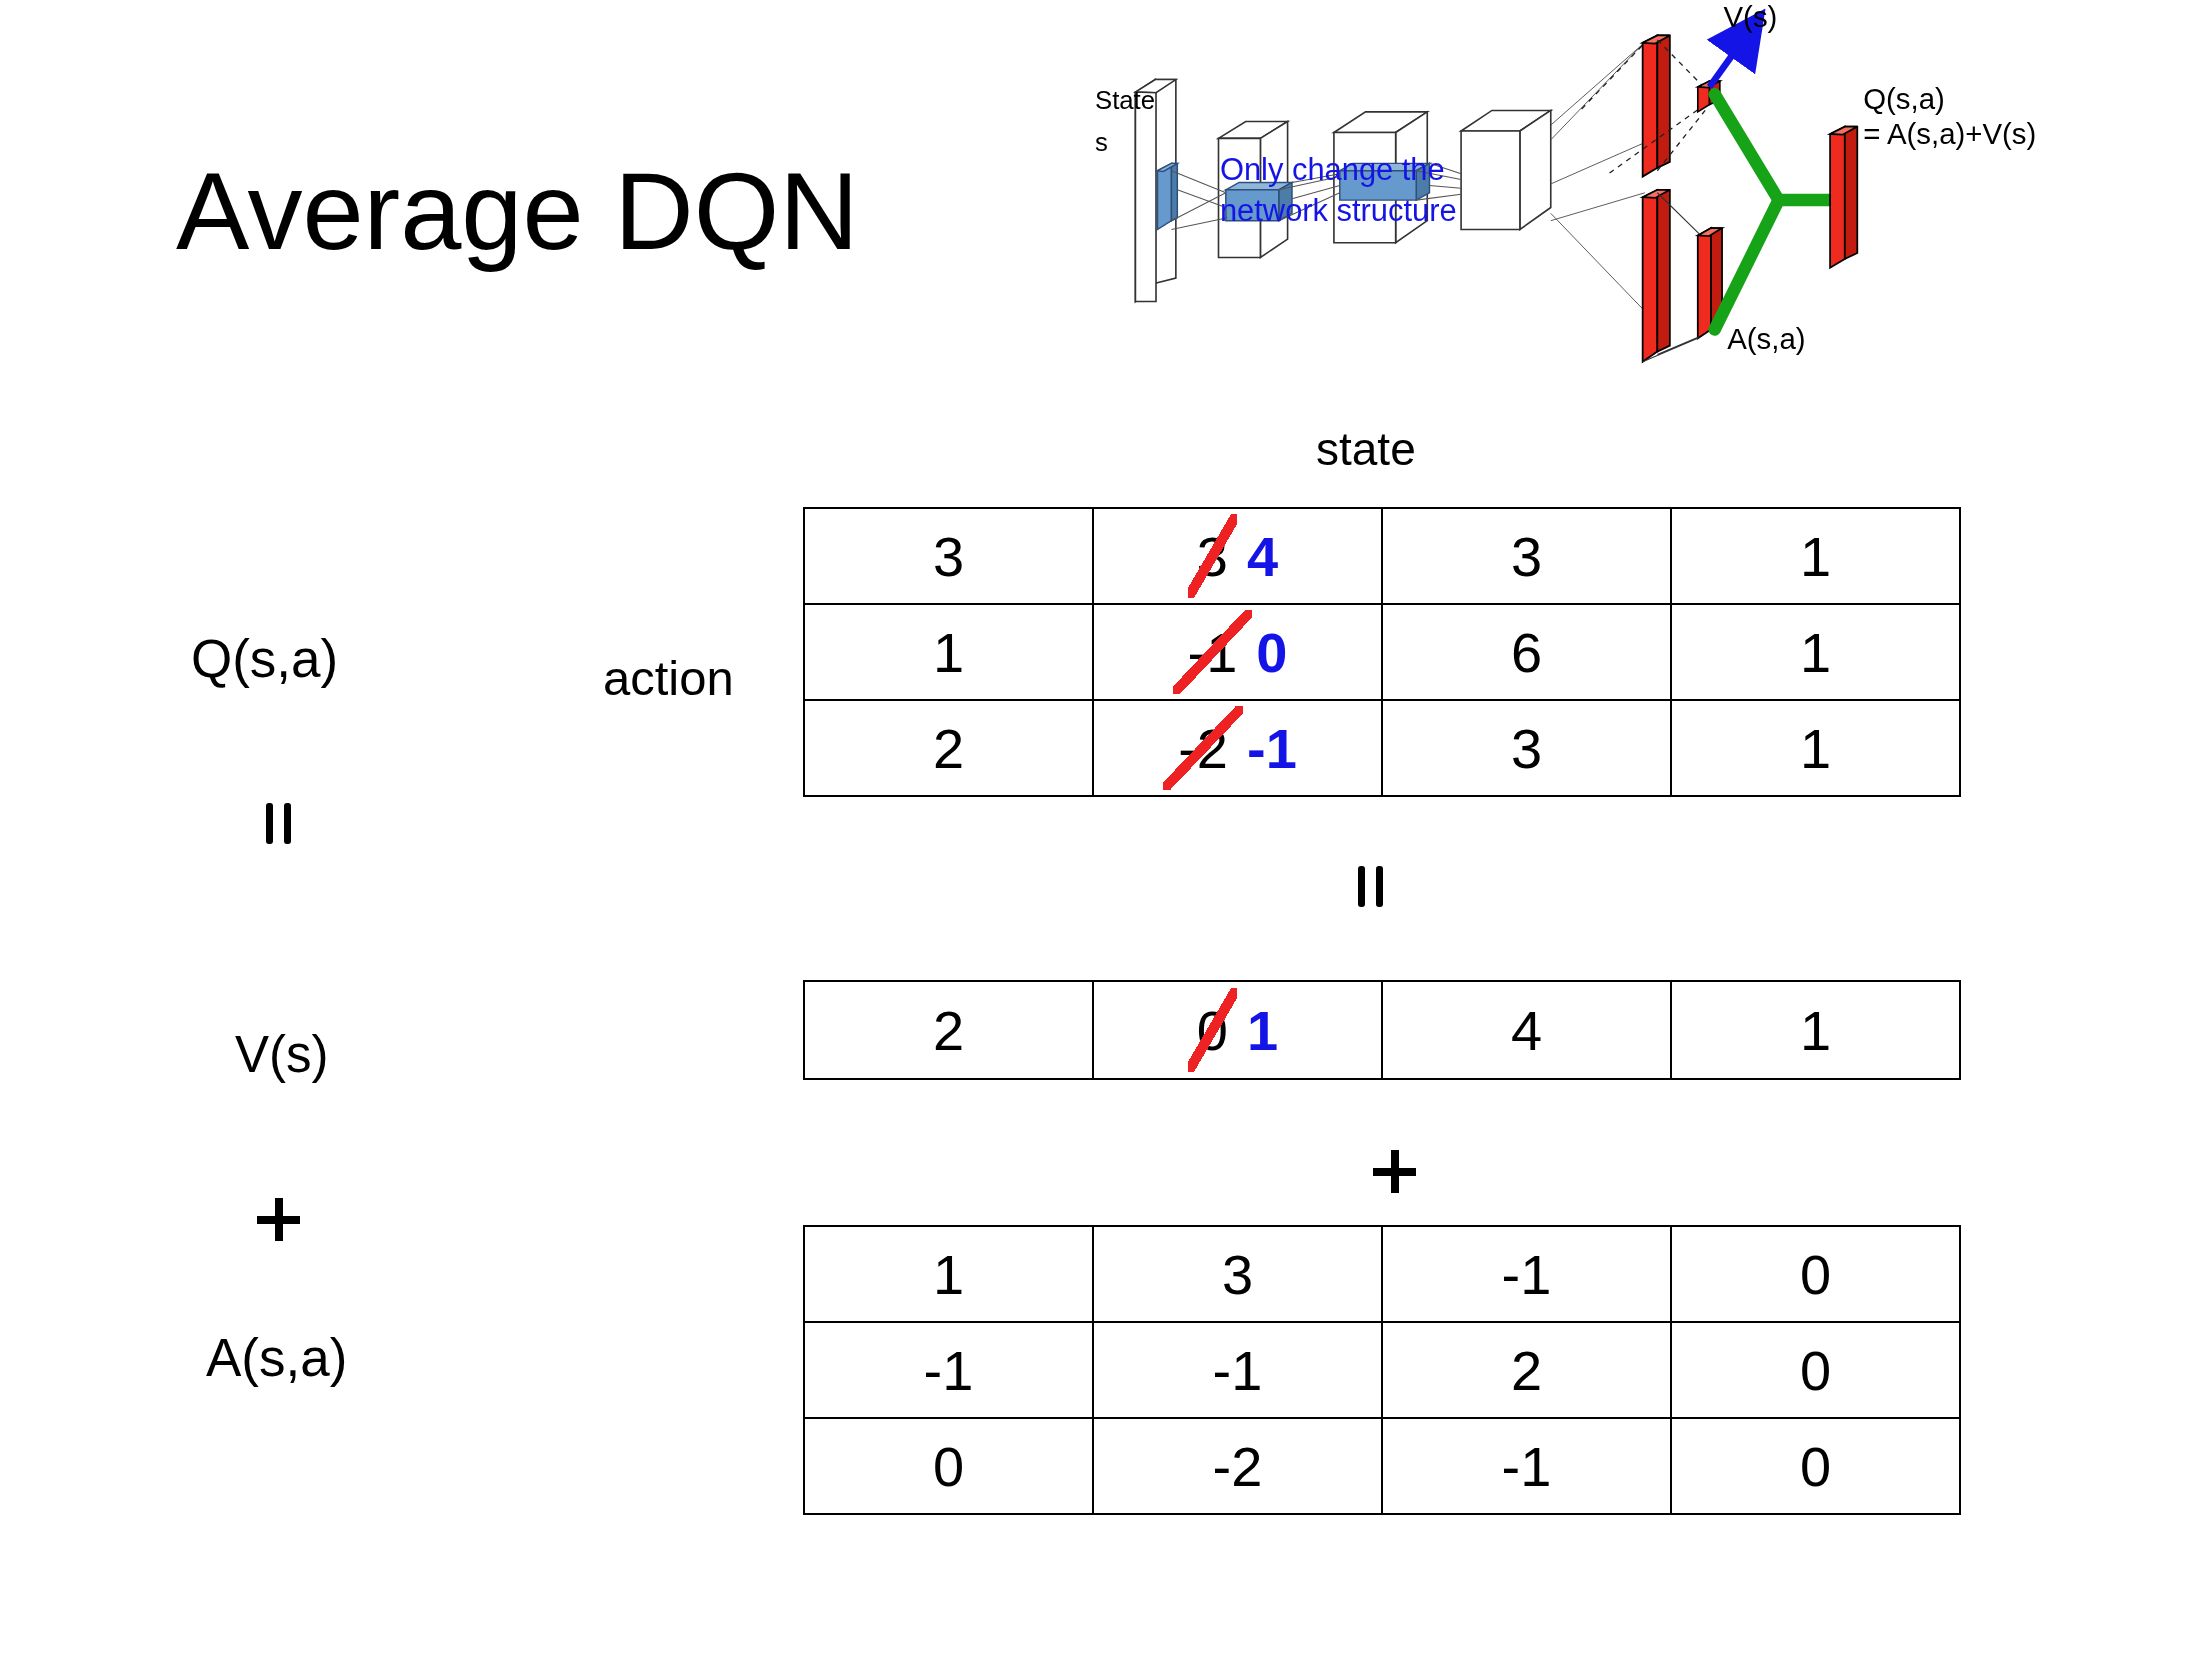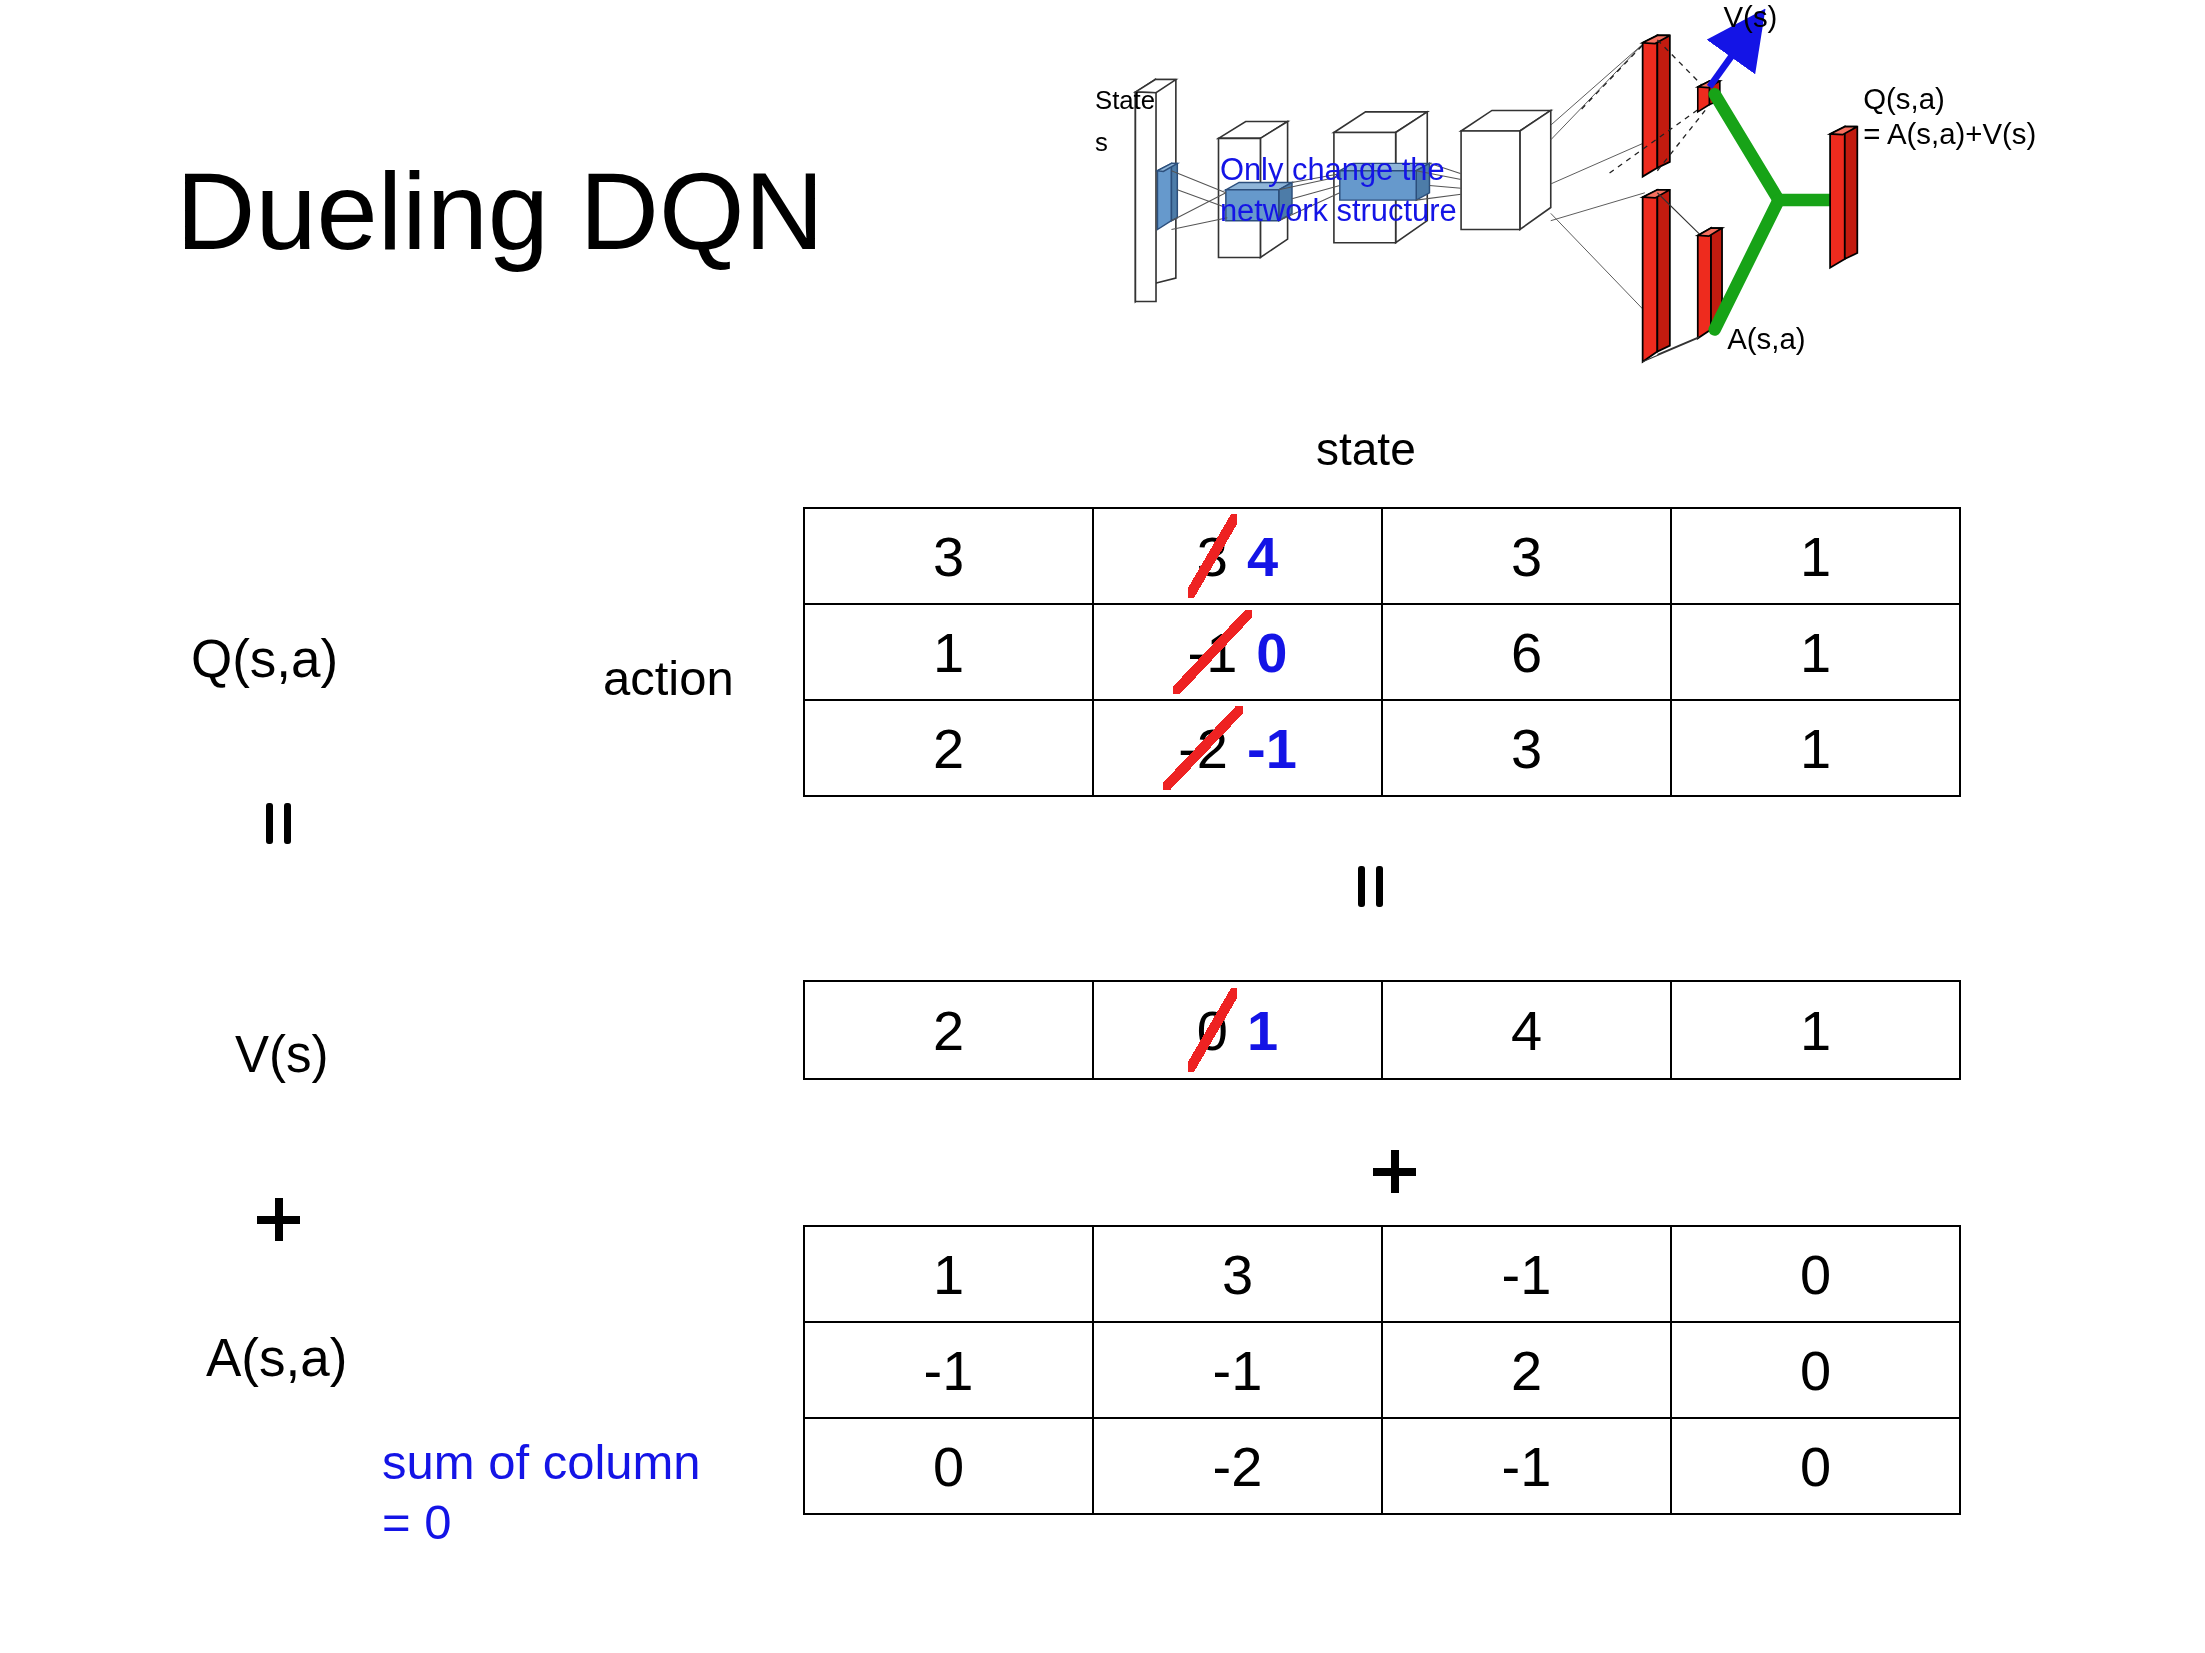--- a/index.html
+++ b/index.html
@@ -153,21 +153,21 @@
     color: #1414E6;
     font-weight: bold;
     display: inline-block;
   }
 </style>
 </head>
 <body>
 
 <div id="slide">
 
-  <div id="title">Dueling DQN</div>
+  <div id="title">Average DQN</div>
 
   <div id="netdiagram">
     <svg width="1110" height="412" viewBox="0 0 1510 560" xmlns="http://www.w3.org/2000/svg">
       <defs>
         <marker id="bluearrow" markerWidth="9" markerHeight="9" refX="4" refY="4.5" orient="auto" markerUnits="strokeWidth">
           <path d="M0,0 L9,4.5 L0,9 z" fill="#1414E6"></path>
         </marker>
       </defs>
 
       <g stroke="#333" stroke-width="2.2" fill="#ffffff">
@@ -281,21 +281,20 @@
       <text x="170" y="300" font-family="Liberation Sans, sans-serif" font-size="42" fill="#1414E6">network structure</text>
     </svg>
   </div>
 
   <div class="lbl" id="label-state">state</div>
   <div class="lbl" id="label-action">action</div>
   <div class="lbl" id="label-qsa">Q(s,a)</div>
   <div class="lbl" id="label-vs">V(s)</div>
   <div class="lbl" id="label-asa">A(s,a)</div>
 
-  <div class="lbl blue" id="note-sum">sum of column = 0</div>
 
   <div class="eq-rot" id="eq-left">
     <i class="a"></i>
       <i class="b"></i>
   </div>
   <div class="eq-rot" id="eq-mid">
     <i class="a"></i>
       <i class="b"></i>
   </div>
   <div class="plus-sym" id="plus-left">

